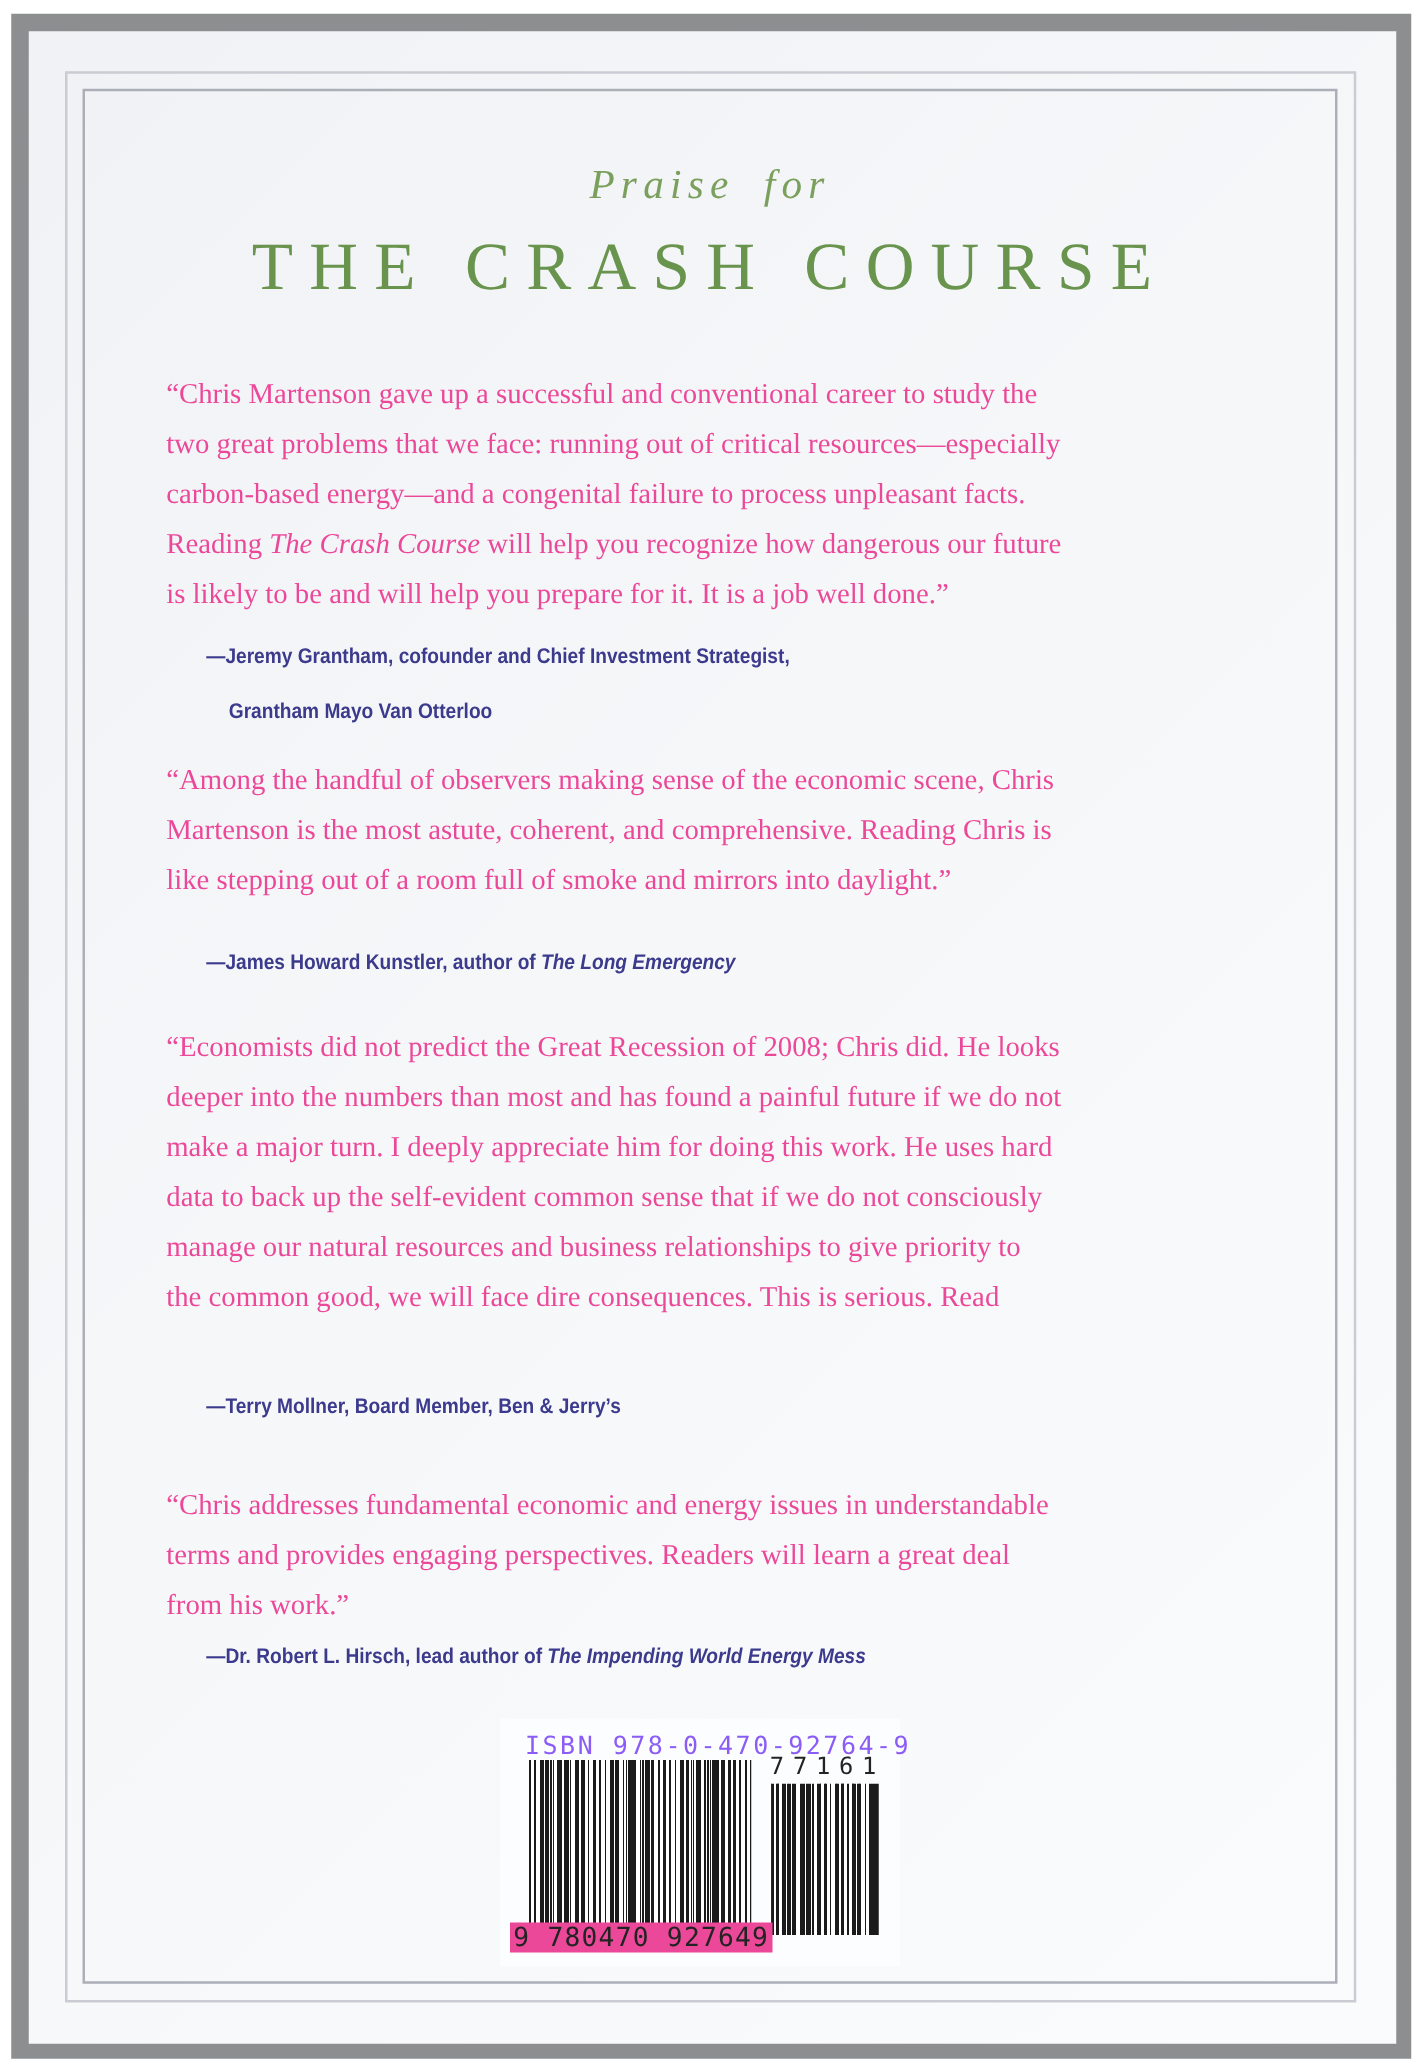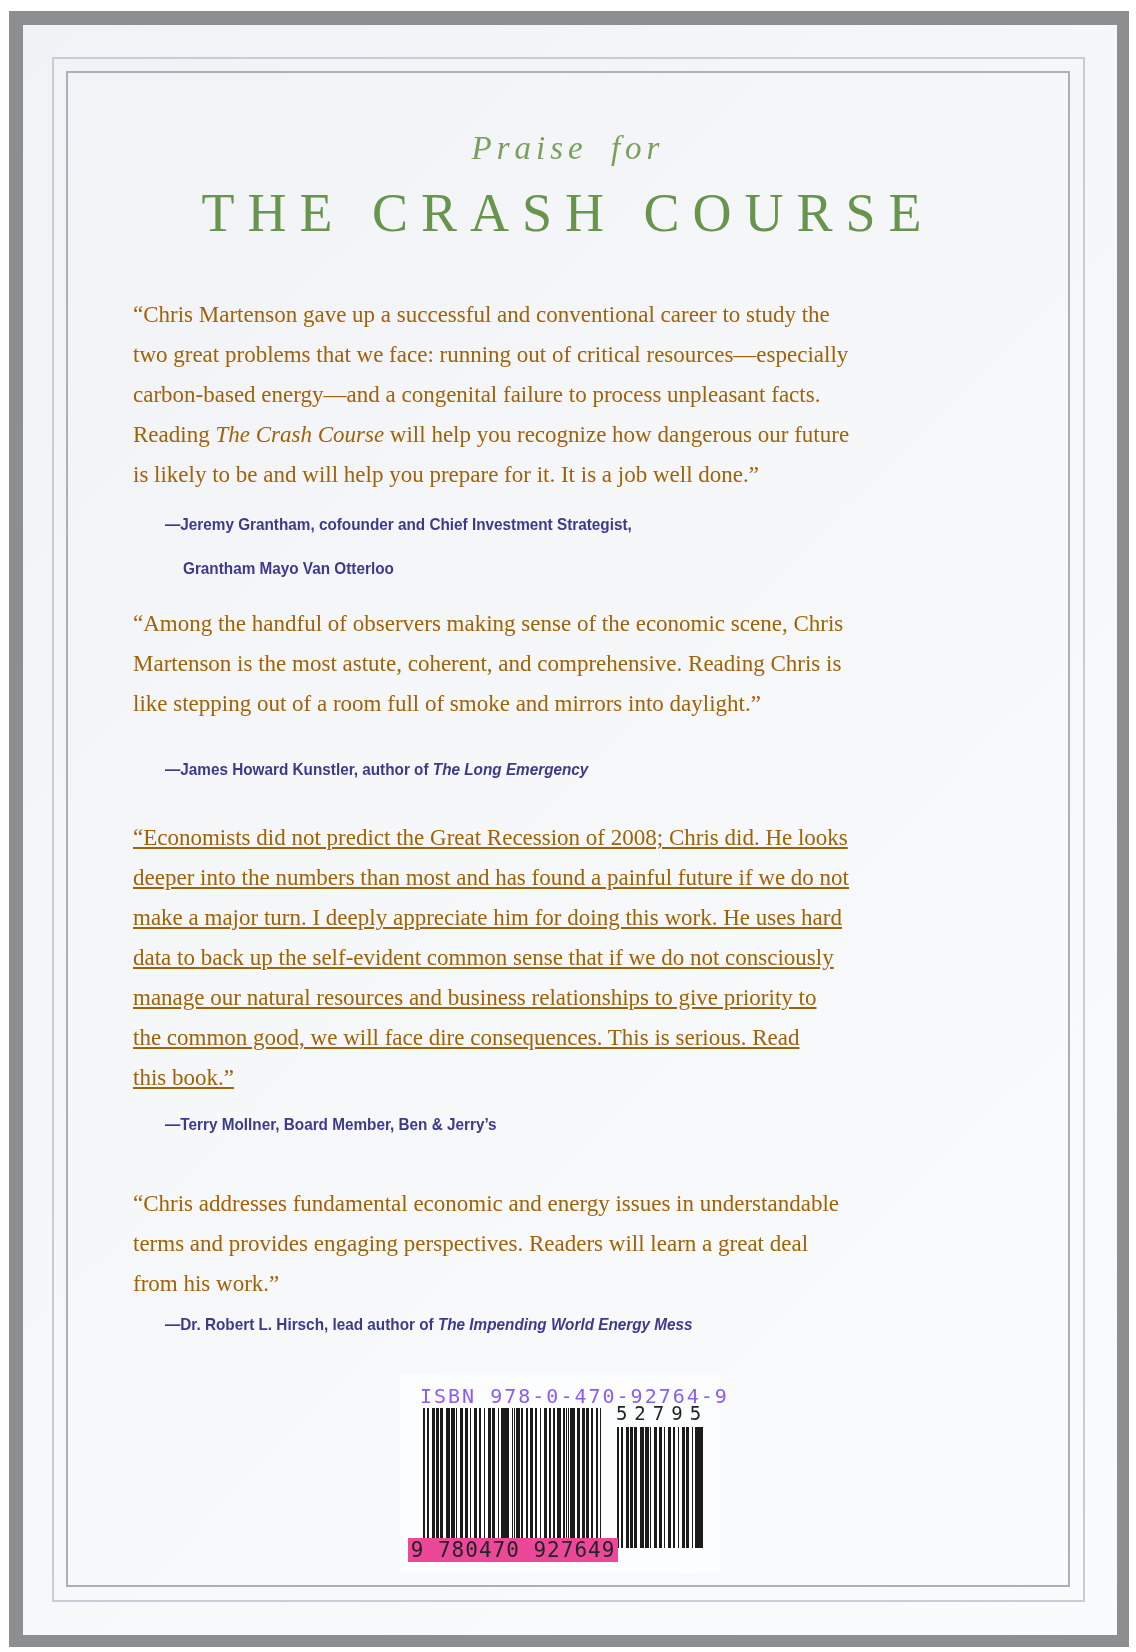--- a/index.html
+++ b/index.html
@@ -30,36 +30,36 @@
     font-style:italic;font-size:33px;letter-spacing:5px;word-spacing:10px;
     color:var(--green-light,#7ba05e);
   }
   .heading-title{
     position:absolute;left:0;top:182px;width:1136px;text-align:center;
     font-size:54px;letter-spacing:13px;
     color:var(--green,#68944e);
   }
   .quote{
     position:absolute;left:133px;width:810px;
-    color:#a16207;font-size:23px;
+    color:#ec4899;font-size:23px;
   }
   .quote .tline{height:40px;line-height:40px;white-space:nowrap;}
   .attr{
     position:absolute;left:165px;width:840px;
     font-family:"Liberation Sans", sans-serif;font-weight:bold;
     color:var(--blue,#3c3a8c);font-size:17px;
   }
   .attr .tline{
     height:44px;line-height:44px;white-space:nowrap;
     transform:scaleX(0.9);transform-origin:left center;
   }
   .attr .tline.indent2{padding-left:20px;}
   .q1{top:295px;} .a1{top:503px;}
   .q2{top:604px;} .a2{top:748px;}
-  .q3{top:818px;text-decoration:underline;} .a3{top:1103px;}
+  .q3{top:818px;} .a3{top:1103px;}
   .q4{top:1184px;} .a4{top:1303px;}
   .iseg{font-style:italic;}
   .barcode-panel{
     position:absolute;left:400px;top:1375px;width:320px;height:198px;
     background:#fcfdfe;
   }
   .isbn-label{
     position:absolute;left:420px;top:1384px;width:268px;text-align:center;
     font-family:"DejaVu Sans Mono", monospace;font-size:20px;letter-spacing:2px;
     color:#8b5cf6;white-space:nowrap;
@@ -119,33 +119,32 @@
     <div class="tline"><span>—James Howard Kunstler, author of </span><span class="iseg">The Long Emergency</span></div>
   </div>
 
 <div class="quote q3">
     <div class="tline"><span>“Economists did not predict the Great Recession of 2008; Chris did. He looks</span></div>
     <div class="tline"><span>deeper into the numbers than most and has found a painful future if we do not</span></div>
     <div class="tline"><span>make a major turn. I deeply appreciate him for doing this work. He uses hard</span></div>
     <div class="tline"><span>data to back up the self-evident common sense that if we do not consciously</span></div>
     <div class="tline"><span>manage our natural resources and business relationships to give priority to</span></div>
     <div class="tline"><span>the common good, we will face dire consequences. This is serious. Read</span></div>
-    <div class="tline"><span>this book.”</span></div>
   </div>
 <div class="attr a3">
     <div class="tline"><span>—Terry Mollner, Board Member, Ben &amp; Jerry’s</span></div>
   </div>
 
 <div class="quote q4">
     <div class="tline"><span>“Chris addresses fundamental economic and energy issues in understandable</span></div>
     <div class="tline"><span>terms and provides engaging perspectives. Readers will learn a great deal</span></div>
     <div class="tline"><span>from his work.”</span></div>
   </div>
 <div class="attr a4">
     <div class="tline"><span>—Dr. Robert L. Hirsch, lead author of </span><span class="iseg">The Impending World Energy Mess</span></div>
   </div>
 
 <div class="barcode-panel"></div>
 <div class="isbn-label">ISBN 978-0-470-92764-9</div>
 <div class="bars bars-main"></div>
 <div class="bars bars-supp"></div>
-<div class="price-code">52795</div>
+<div class="price-code">77161</div>
 <div class="ean-digits">9 780470 927649</div>
 
 </body></html>

